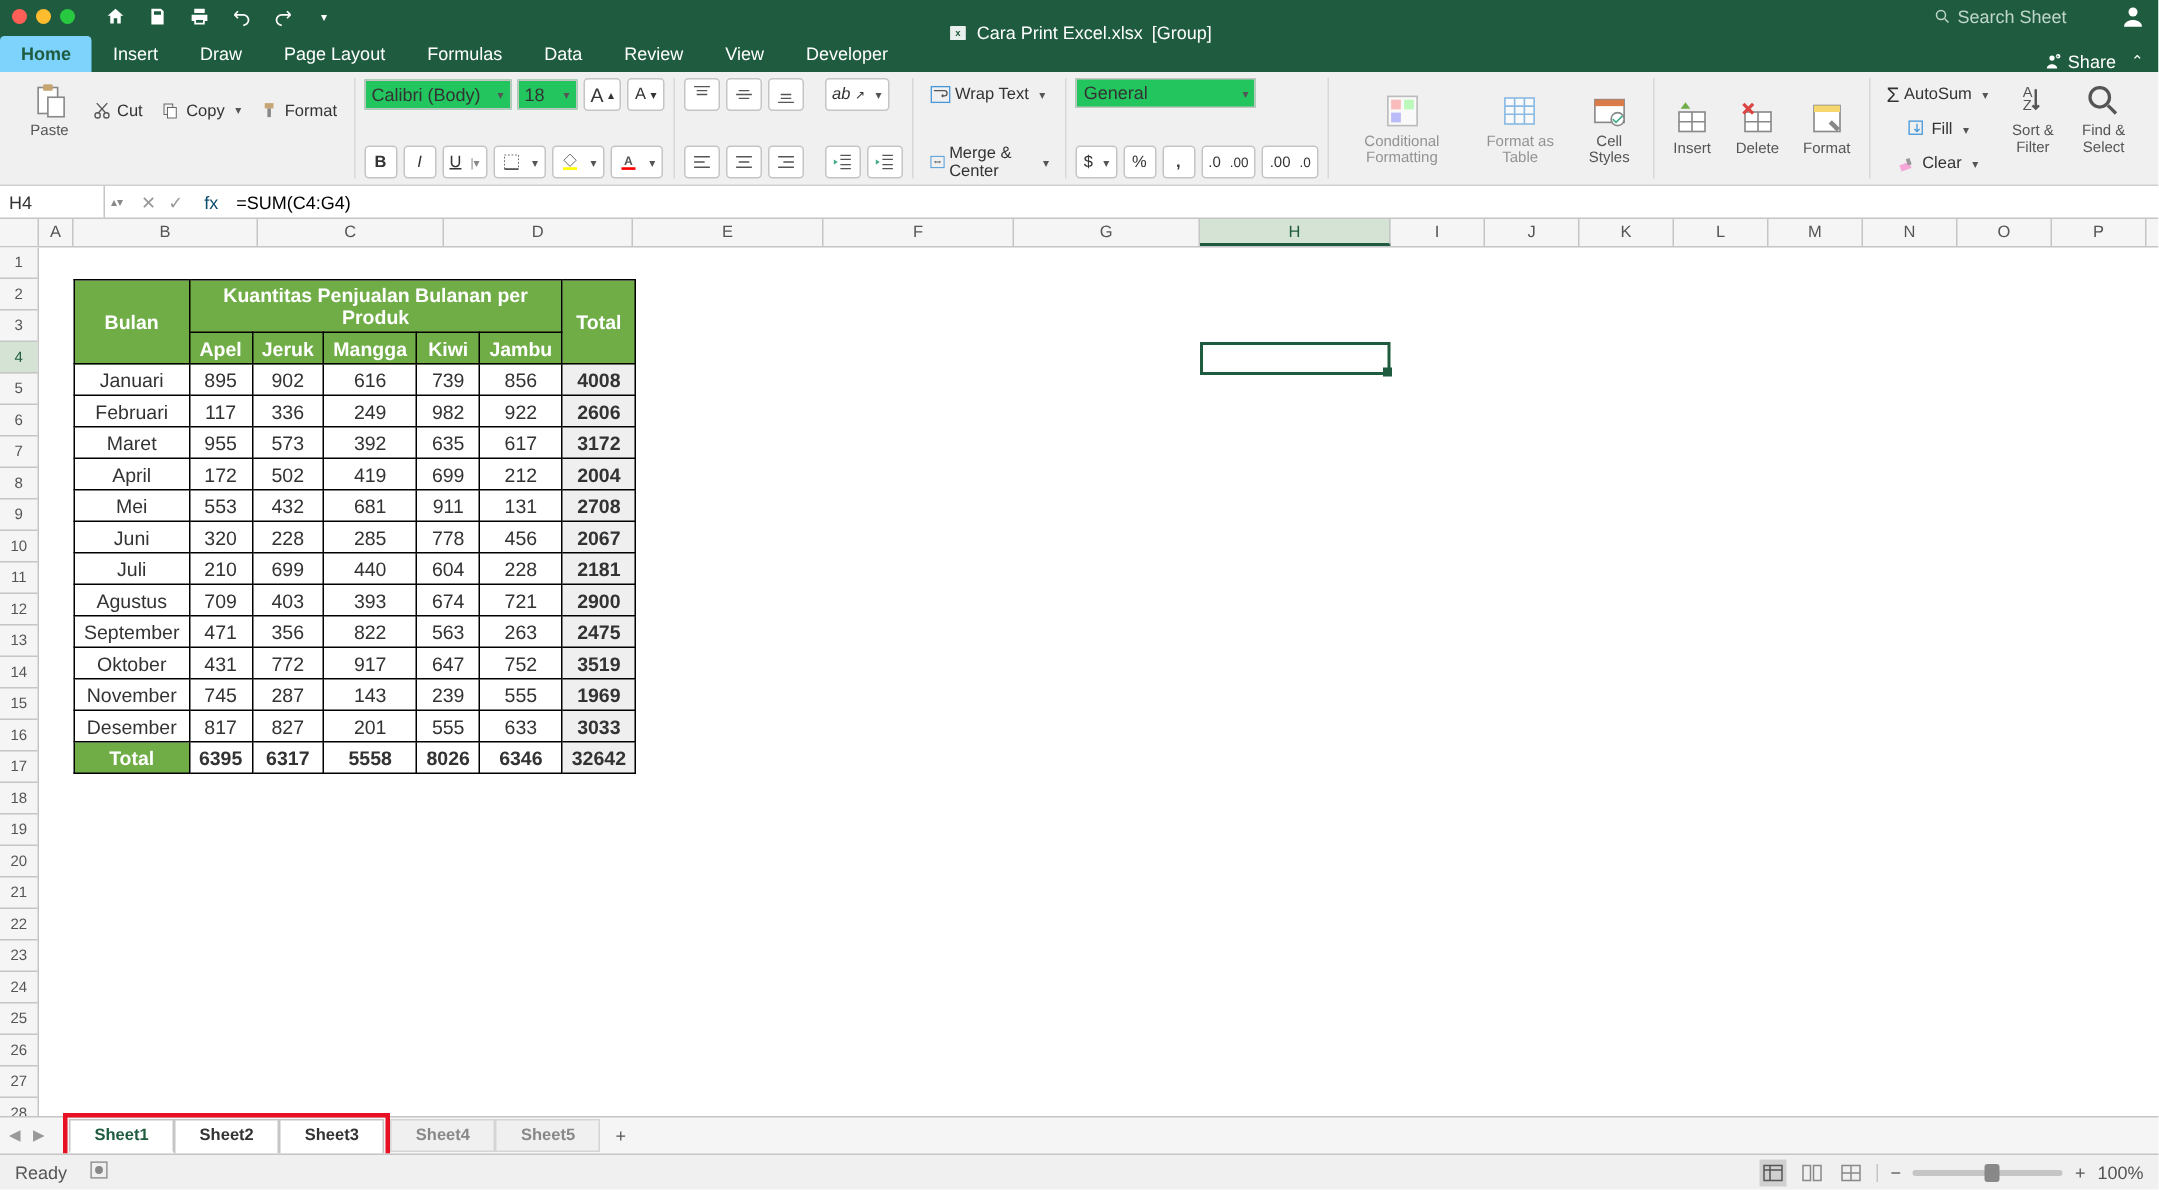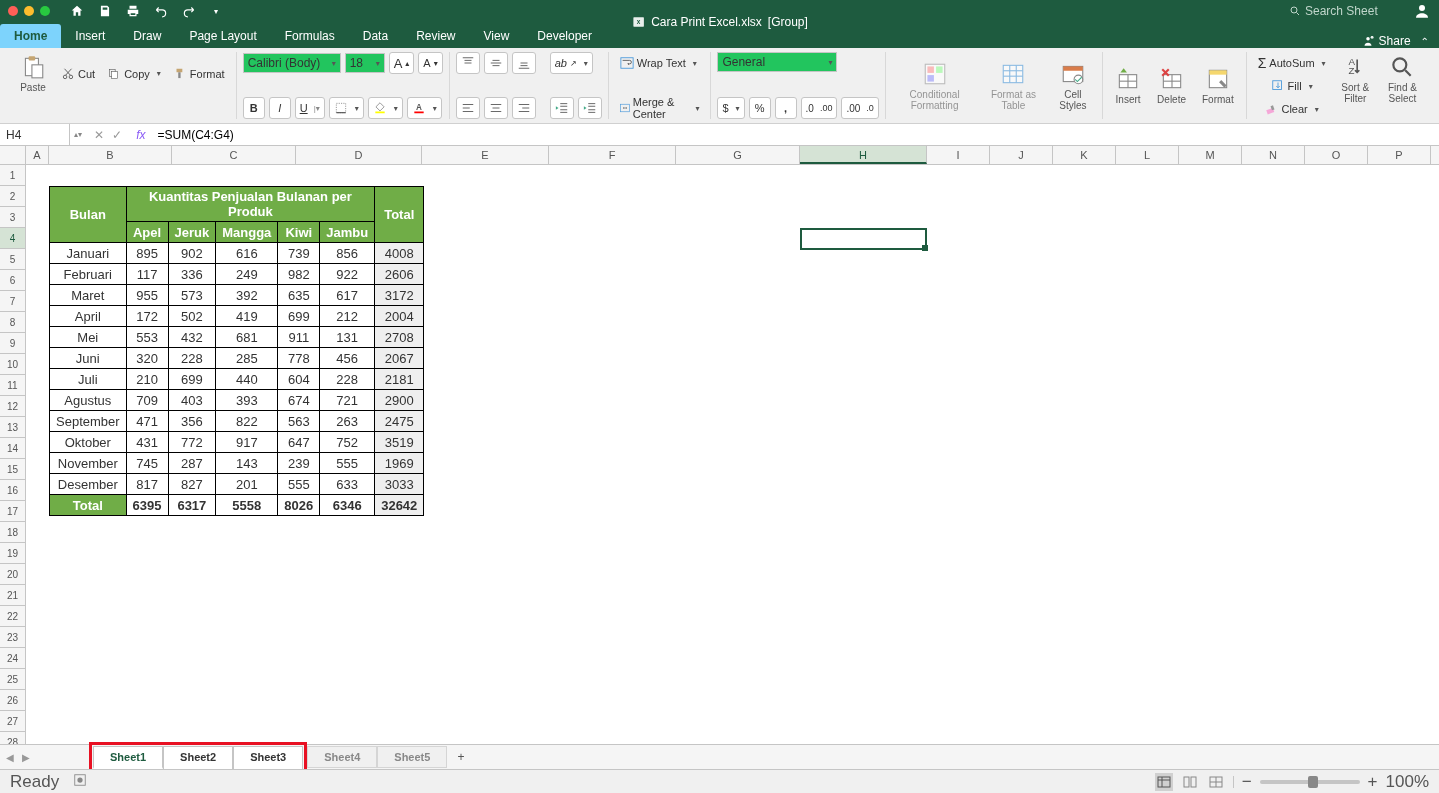--- a/index.html
+++ b/index.html
@@ -31,48 +31,48 @@
 .rbtn svg{width:14px;height:14px;}
 .rbtn-tall{display:flex;flex-direction:column;align-items:center;justify-content:center;gap:2px;padding:2px 6px;cursor:pointer;font-size:10px;color:#555;text-align:center;line-height:1.1;}
 .rbtn-tall svg{width:26px;height:26px;}
 .rbtn-tall.disabled{opacity:0.6;}
 .combo{border:1px solid #c5c5c5;background:#22c55e;padding:2px 4px;font-size:12px;display:flex;align-items:center;min-height:20px;}
 .combo-text{flex:1;}
 .chev{font-size:8px;color:#555;margin-left:4px;}
 .formula-bar{background:#fff;border-bottom:1px solid #c5c5c5;height:22px;display:flex;align-items:center;}
 .name-box{width:70px;padding:0 6px;font-size:12px;border-right:1px solid #c5c5c5;height:100%;display:flex;align-items:center;}
 .fb-btns{display:flex;gap:8px;padding:0 8px;color:#999;}
-.fx{font-style:italic;color:#8b5cf6;padding:0 6px;}
+.fx{color:#0c4a6e;padding:0 6px;}
 .formula-input{flex:1;padding:0 6px;font-size:12px;border:none;outline:none;}
 .grid-area{display:flex;height:580px;position:relative;}
 .col-headers{display:flex;background:#f5f5f5;border-bottom:1px solid #c5c5c5;}
 .corner{width:26px;height:18px;border-right:1px solid #c5c5c5;background:#f5f5f5;}
 .colh{border-right:1px solid #c5c5c5;text-align:center;font-size:11px;color:#555;height:18px;line-height:18px;cursor:pointer;}
 .colh.sel{background:#d5e3d5;color:#1e5b3f;border-bottom:2px solid #1e5b3f;}
 .row-headers{width:26px;background:#f5f5f5;border-right:1px solid #c5c5c5;}
 .rowh{border-bottom:1px solid #c5c5c5;text-align:center;font-size:10px;color:#555;height:21px;line-height:21px;cursor:pointer;}
 .rowh.sel{background:#d5e3d5;color:#1e5b3f;}
 .cells{position:relative;}
 .data-table{position:absolute;left:23px;top:21px;border-collapse:collapse;}
 .data-table td,.data-table th{border:1px solid #000;padding:2px 6px;font-size:13px;height:21px;text-align:center;}
 .data-table .hdr{background:#70ad47;color:#fff;font-weight:bold;}
-.data-table .total-col{background:#efefef;font-weight:normal;}
+.data-table .total-col{background:#efefef;font-weight:bold;}
 .data-table .total-row td{font-weight:bold;}
 .data-table .total-row .hdr{background:#70ad47;color:#fff;}
 .sel-cell{position:absolute;border:2px solid #1e5b3f;pointer-events:none;}
 .sel-cell::after{content:"";position:absolute;right:-3px;bottom:-3px;width:6px;height:6px;background:#1e5b3f;}
 .tabs-bottom{position:absolute;bottom:24px;left:0;right:0;height:25px;background:#f5f5f5;border-top:1px solid #c5c5c5;display:flex;align-items:center;}
 .nav-arrows{display:flex;gap:2px;padding:0 6px;}
 .nav-arrow{width:14px;cursor:pointer;color:#999;font-size:10px;}
 .sheet-tab{padding:4px 16px;background:#fff;border:1px solid #c5c5c5;border-bottom:none;font-size:11px;cursor:pointer;font-weight:bold;}
 .sheet-tab.active{color:#1e5b3f;border-bottom:2px solid #fff;}
 .sheet-tab.inactive{background:#f0f0f0;color:#888;border:1px solid #d5d5d5;}
-.sheet-tabs-selected{border:3px solid #e81123;padding:1px;display:flex;margin-left:47px;}
+.sheet-tabs-selected{border:3px solid #e81123;padding:1px;display:flex;}
 .add-sheet{padding:4px 10px;cursor:pointer;color:#555;}
-.status-bar{position:absolute;bottom:0;left:0;right:0;height:24px;background:#f0f0f0;border-top:1px solid #c5c5c5;display:flex;align-items:center;padding:0 10px;font-size:17px;color:#555;text-align:center;}
+.status-bar{position:absolute;bottom:0;left:0;right:0;height:24px;background:#f0f0f0;border-top:1px solid #c5c5c5;display:flex;align-items:center;padding:0 10px;font-size:12px;color:#555;text-align:center;}
 .status-right{margin-left:auto;display:flex;align-items:center;gap:8px;}
 .view-btn{width:18px;height:18px;display:flex;align-items:center;justify-content:center;cursor:pointer;}
 .view-btn.active{background:#d0d0d0;}
 .zoom-slider{width:100px;height:4px;background:#c5c5c5;position:relative;border-radius:2px;}
 .zoom-thumb{position:absolute;left:48%;top:-4px;width:10px;height:12px;background:#888;border-radius:2px;}
 .vdiv{width:1px;height:12px;background:#c5c5c5;}
 </style>
 </head>
 <body>
 

